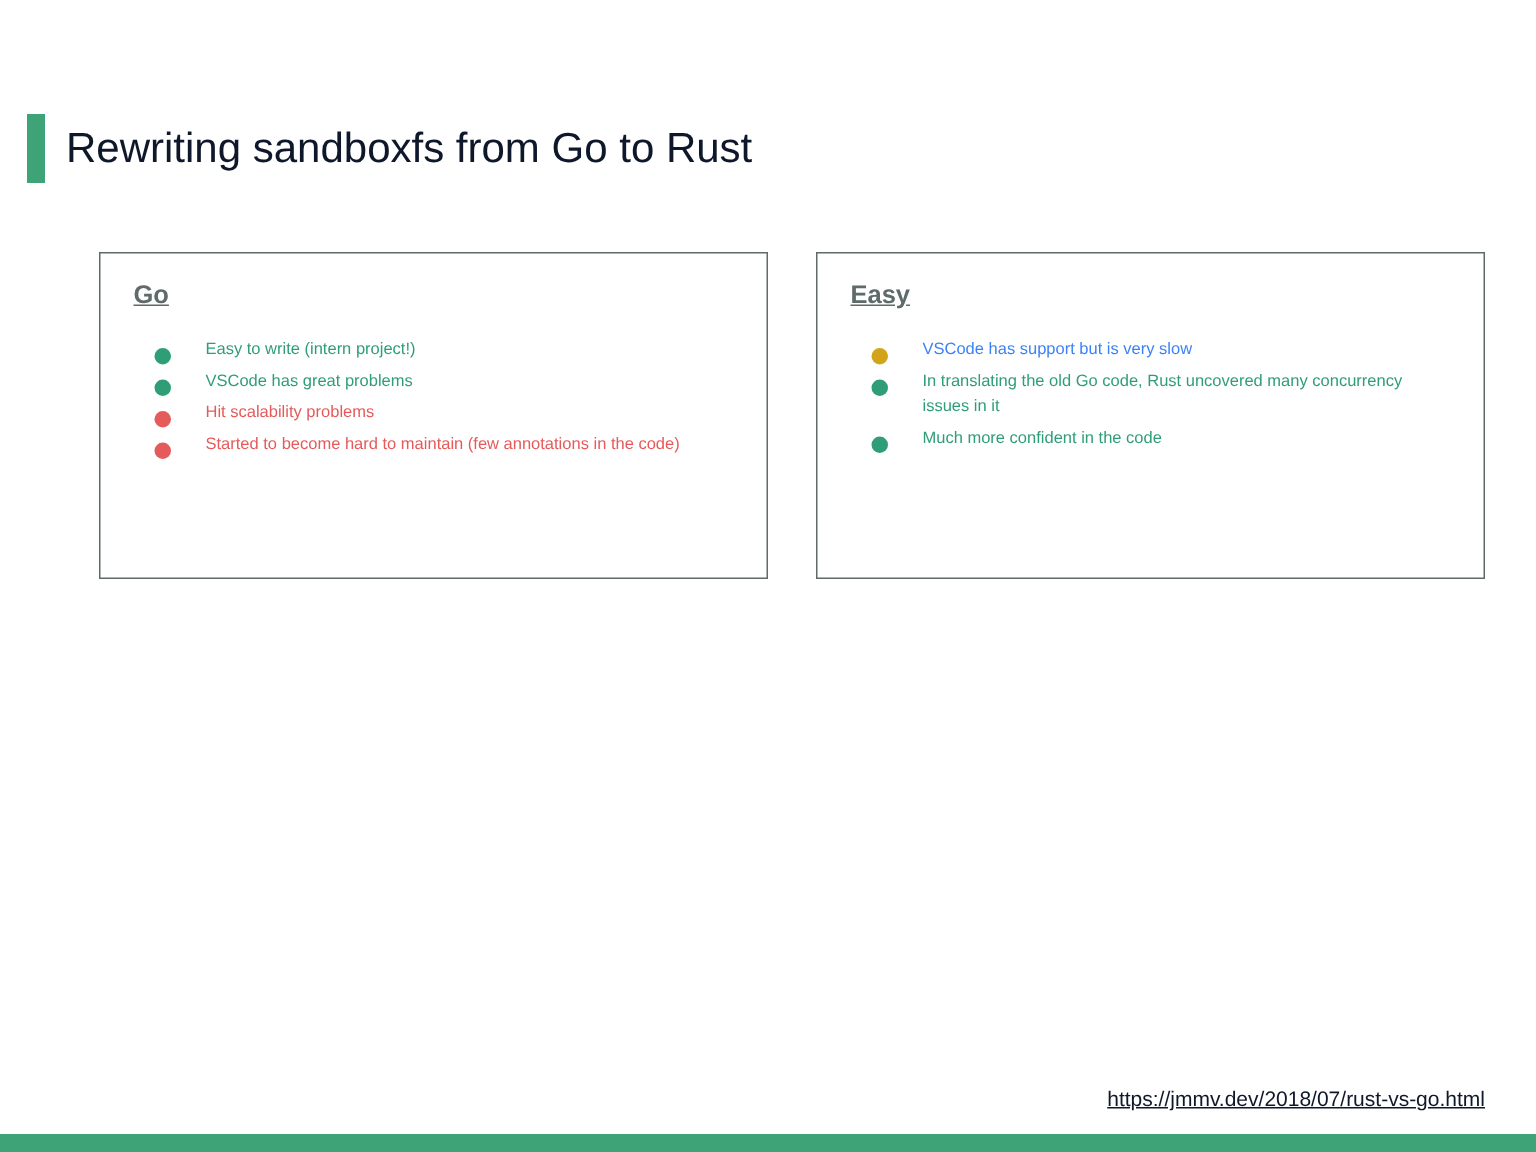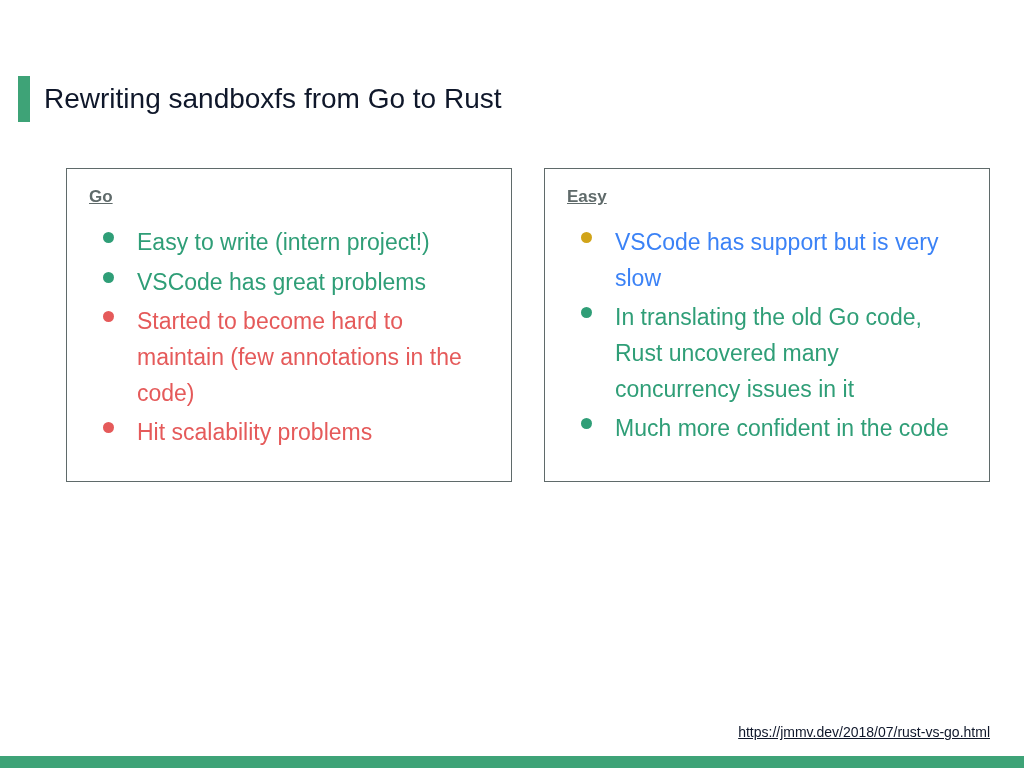--- a/index.html
+++ b/index.html
@@ -53,21 +53,21 @@
     text-decoration: underline;
     margin-bottom: 18px;
   }
   ul.bullets {
     list-style: none;
     padding-left: 14px;
   }
   ul.bullets li {
     position: relative;
     padding-left: 34px;
-    font-size: 23px;
+    font-size: 11px;
     line-height: 1.55;
     margin-bottom: 4px;
   }
   ul.bullets li::before {
     content: "";
     position: absolute;
     left: 0;
     top: 7px;
     width: 11px;
     height: 11px;
@@ -103,22 +103,22 @@
   <h1 class="slide-title">Rewriting sandboxfs from Go to Rust</h1>
 </div>
 
 <div class="columns">
 
   <div class="card">
     <div class="card-heading">Go</div>
     <ul class="bullets">
       <li class="c-green">Easy to write (intern project!)</li>
       <li class="c-green">VSCode has great problems</li>
+      <li class="c-red">Hit scalability problems</li>
       <li class="c-red">Started to become hard to maintain (few annotations in the code)</li>
-      <li class="c-red">Hit scalability problems</li>
     </ul>
   </div>
 
   <div class="card">
     <div class="card-heading">Easy</div>
     <ul class="bullets">
       <li class="c-yellow">VSCode has support but is very slow</li>
       <li class="c-green">In translating the old Go code, Rust uncovered many concurrency issues in it</li>
       <li class="c-green">Much more confident in the code</li>
     </ul>

